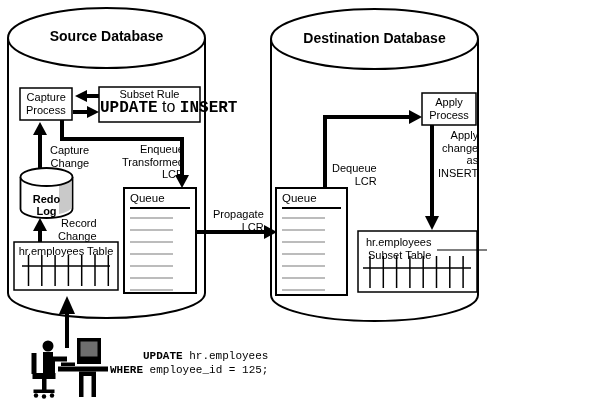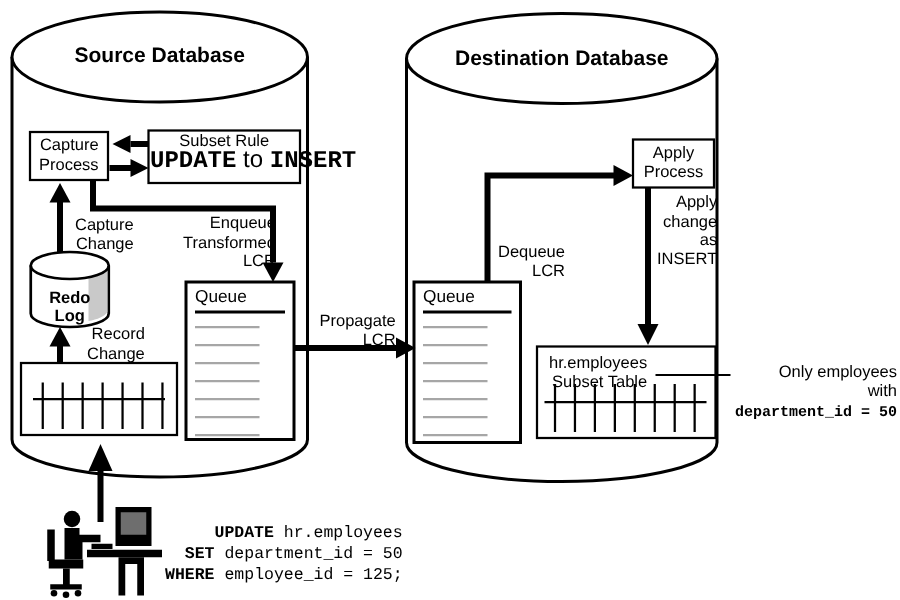--- a/index.html
+++ b/index.html
@@ -180,20 +180,21 @@
   <div class="lbl b center" style="left:20px;top:181px;width:53px;line-height:12px;margin-top:12px;">
     <div>Redo</div>
     <div>Log</div>
   </div>
 
   <div class="lbl" style="left:58px;top:217px;">
     <div>Record</div>
     <div>Change</div>
   </div>
 
+  <div class="lbl center" style="left:14px;top:245px;width:104px;">hr.employees Table</div>
 
   <div class="lbl qlabel" style="left:130px;top:192px;">Queue</div>
 
   <div class="lbl" style="left:213px;top:208px;">
     <div>Propagate</div>
     <div>LCR</div>
   </div>
 
   <div class="lbl qlabel" style="left:282px;top:192px;">Queue</div>
 
@@ -212,25 +213,19 @@
     <div>change</div>
     <div>as</div>
     <div>INSERT</div>
   </div>
 
   <div class="lbl" style="left:366px;top:236px;line-height:13px;">
     <div>hr.employees</div>
     <div>Subset Table</div>
   </div>
 
-  <div class="lbl" style="left:490px;top:242px;line-height:13px;">
-    <div>Only employees</div>
-    <div>with</div>
-    <div class="mono code-small">department_id = 50</div>
-  </div>
 
   <div class="lbl mono sql" style="left:110px;top:349px;">
     <div><span class="b">UPDATE</span><span> hr.employees</span></div>
-    <div><span class="b">SET</span><span> department_id = 50</span></div>
     <div><span class="b">WHERE</span><span> employee_id = 125;</span></div>
   </div>
 
 </div>
 
 </body></html>

